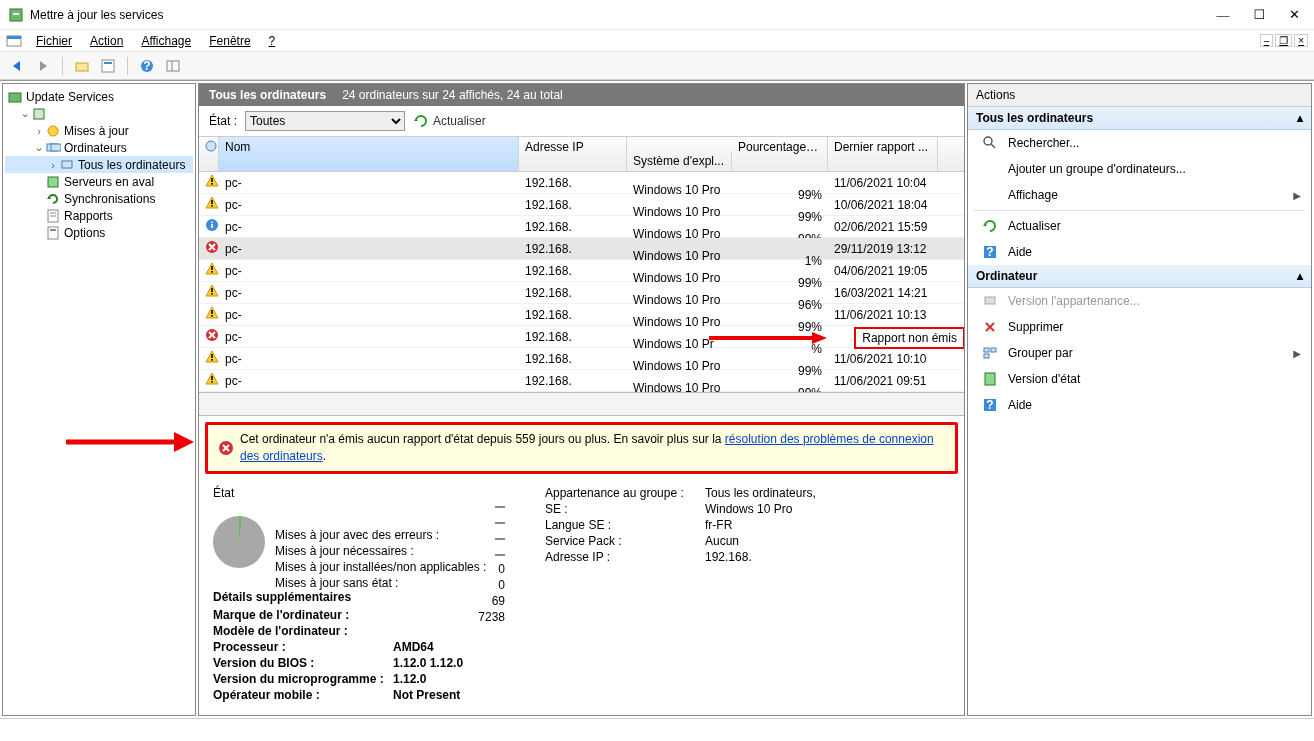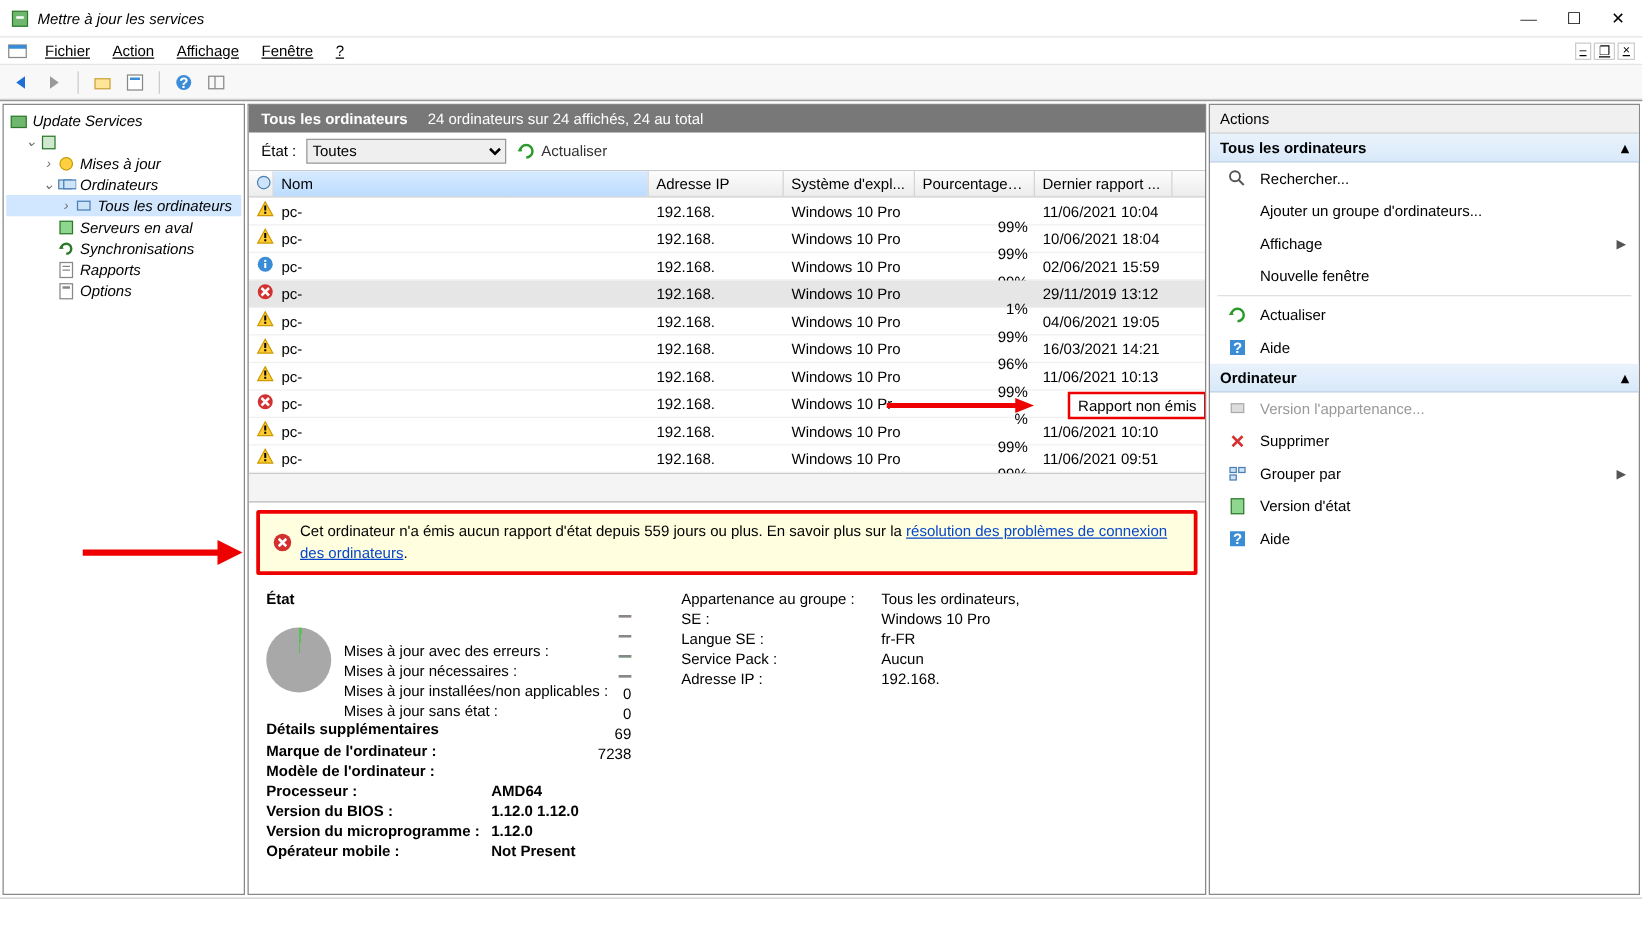--- a/index.html
+++ b/index.html
@@ -1,35 +1,35 @@
 <!DOCTYPE html>
 <html><head>
 <meta charset="utf-8">
 <style>
 * { box-sizing: border-box; margin: 0; padding: 0; font-family: "Segoe UI", Tahoma, sans-serif; font-size: 12px; }
 body { background: #fff; width: 1314px; height: 741px; overflow: hidden; }
 
 .titlebar { height: 30px; display: flex; align-items: center; padding: 0 8px; border-bottom: 1px solid #e5e5e5; }
 .titlebar .icon { width: 16px; height: 16px; margin-right: 6px; }
-.titlebar .title { flex: 1; font-style: italic; }
+.titlebar .title { flex: 1; }
 .titlebar .winbtns { display: flex; gap: 24px; margin-right: 6px; }
 .titlebar .winbtn { font-family: "Segoe UI Symbol"; font-size: 13px; cursor: default; }
 
 .menubar { height: 22px; display: flex; align-items: center; padding: 0 6px; gap: 2px; border-bottom: 1px solid #e5e5e5; text-decoration: underline; }
 .menubar .menu { padding: 2px 8px; }
 .menubar .mdi { margin-left: auto; display: flex; gap: 2px; }
 .menubar .mdi span { font-size: 10px; border: 1px solid #ccc; padding: 0 3px; }
 
 .toolbar { height: 28px; display: flex; align-items: center; padding: 2px 6px; gap: 4px; border-bottom: 1px solid #d0d0d0; background: #f8f8f8; }
 .toolbar .sep { width: 1px; height: 18px; background: #ccc; margin: 0 4px; }
 .toolbar .tbtn { width: 22px; height: 22px; display: flex; align-items: center; justify-content: center; border: 1px solid transparent; }
 
 .workspace { display: flex; height: calc(741px - 30px - 22px - 28px - 23px); border-top: 1px solid #999; }
 
-.tree { width: 194px; border: 1px solid #888; margin: 2px; padding: 4px 2px; overflow: auto; font-style: italic; }
+.tree { width: 194px; border: 1px solid #888; margin: 2px; padding: 4px 2px; overflow: auto; }
 .tree-item { display: flex; align-items: center; height: 17px; padding: 0 2px; white-space: nowrap; }
 .tree-item .exp { width: 12px; text-align: center; color: #666; font-size: 11px; }
 .tree-item .ico { width: 16px; height: 16px; margin-right: 3px; display: inline-flex; align-items: center; justify-content: center; }
 .tree-item.sel { background: #d1e6ff; }
 .tree-item.d1 { padding-left: 14px; }
 .tree-item.d2 { padding-left: 28px; }
 .tree-item.d3 { padding-left: 42px; }
 
 .center { flex: 1; margin: 2px 0; border: 1px solid #888; display: flex; flex-direction: column; background: #fff; overflow: hidden; }
 .center-header { background: #787878; color: #fff; padding: 4px 10px; display: flex; gap: 16px; }
@@ -39,39 +39,39 @@
 .filter-row select { width: 160px; height: 20px; font-size: 12px; border: 1px solid #999; }
 .filter-row .refresh { display: flex; align-items: center; gap: 4px; color: #333; }
 
 .grid { flex: 0 0 auto; }
 .grid-head { display: flex; background: linear-gradient(#fdfdfd,#ececec); border-bottom: 1px solid #ccc; }
 .grid-head .gh { padding: 3px 6px; border-right: 1px solid #d4d4d4; white-space: nowrap; overflow: hidden; text-overflow: ellipsis; }
 .gh.sorted { background: linear-gradient(#d6eaff,#bcdcff); }
 .col-st { width: 20px; }
 .col-name { width: 300px; }
 .col-ip { width: 108px; }
-.col-os { width: 105px; }
+.col-os { width: 105px; margin-top: 14px; }
 .col-pct { width: 96px; text-align: right; }
 .col-date { width: 110px; }
 
 .grid-body { max-height: 225px; overflow-y: scroll; }
 .grid-row { display: flex; border-bottom: 1px solid #f0f0f0; height: 22px; align-items: center; position: relative; }
 .grid-row .gc { padding: 0 6px; white-space: nowrap; overflow: hidden; }
 .grid-row .col-pct { text-align: right; margin-top: 25px; }
 .grid-row.sel { background: #e6e6e6; }
 
 .status-ico { width: 14px; height: 14px; display: inline-block; }
 
 .detail-header { background: #f4f4f4; border-top: 1px solid #bbb; border-bottom: 1px solid #bbb; height: 24px; display: flex; align-items: center; padding: 0 10px; }
 
 .warning-box { margin: 6px 6px; border: 3px solid #e00; border-radius: 2px; background: #ffffdf; padding: 6px 10px; display: flex; gap: 6px; line-height: 1.4; align-items: center; }
 .warning-box a { color: #0645cc; text-decoration: underline; }
 
 .details { padding: 6px 14px 10px; display: flex; gap: 40px; }
-.details h4 { font-weight: 700; margin-bottom: 16px; font-size: 12px; }
+.details h4 { font-weight: 400; margin-bottom: 16px; font-size: 12px; }
 .details .legend-row { display: flex; align-items: flex-end; gap: 20px; height: 16px; flex-direction: column; }
 .details .sw { width: 10px; height: 10px; border: 1px solid #888; }
 .details .num { width: 40px; text-align: right; }
 .details .kv { display: flex; height: 16px; }
 .details .kv .k { width: 160px; }
 .pie { width: 52px; height: 52px; border-radius: 50%; background: conic-gradient(#5cbf5c 0deg 6deg, #a8a8a8 6deg 360deg); margin: 6px 10px 0 0; }
 
 .extra { padding: 4px 14px 10px; }
 .extra h4 { font-weight: 600; margin: 6px 0 4px; }
 .extra .kv { display: flex; height: 16px; font-weight: bold; }
@@ -530,24 +530,20 @@
       </div>
     <div class="actions-item">
         <span class="ai-ico"></span>
         <span>Ajouter un groupe d'ordinateurs...</span>
       </div>
     <div class="actions-item">
         <span class="ai-ico"></span>
         <span style="flex:1">Affichage</span>
         <span class="arrow-r">▶</span>
       </div>
-    <div class="actions-item">
-        <span class="ai-ico"></span>
-        <span>Nouvelle fenêtre</span>
-      </div>
     <div style="border-top:1px solid #e0e0e0;margin:2px 6px"></div>
     <div class="actions-item">
         <span class="ai-ico">
           <svg width="16" height="16">
             <path d="M3 8 A5 5 0 1 1 8 13" fill="none" stroke="#2a9a2a" stroke-width="2"></path>
             <path d="M1 8 L3 5 L5 8 Z" fill="#2a9a2a"></path>
           </svg>
         </span>
         <span>Actualiser</span>
       </div>

